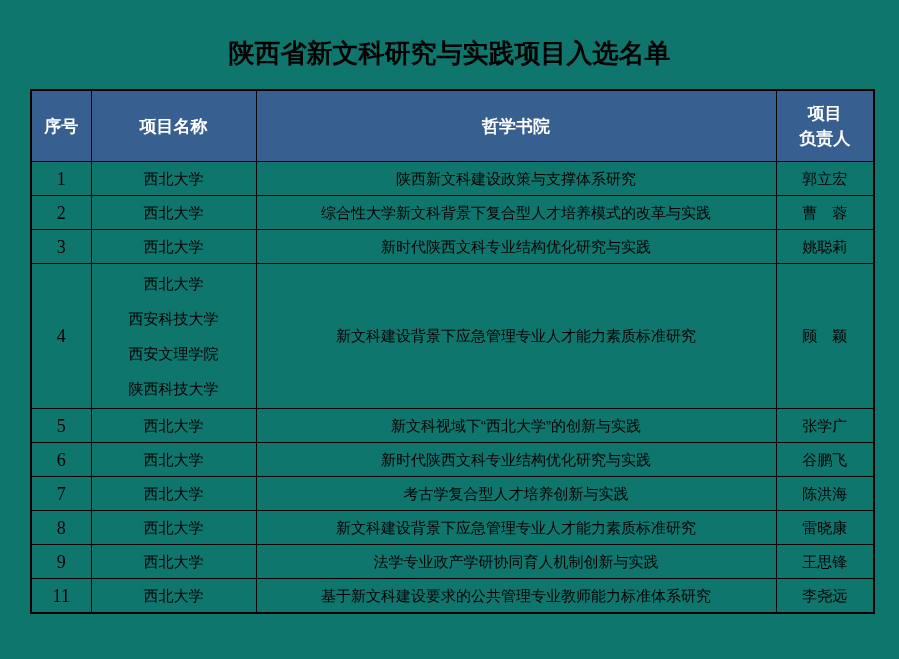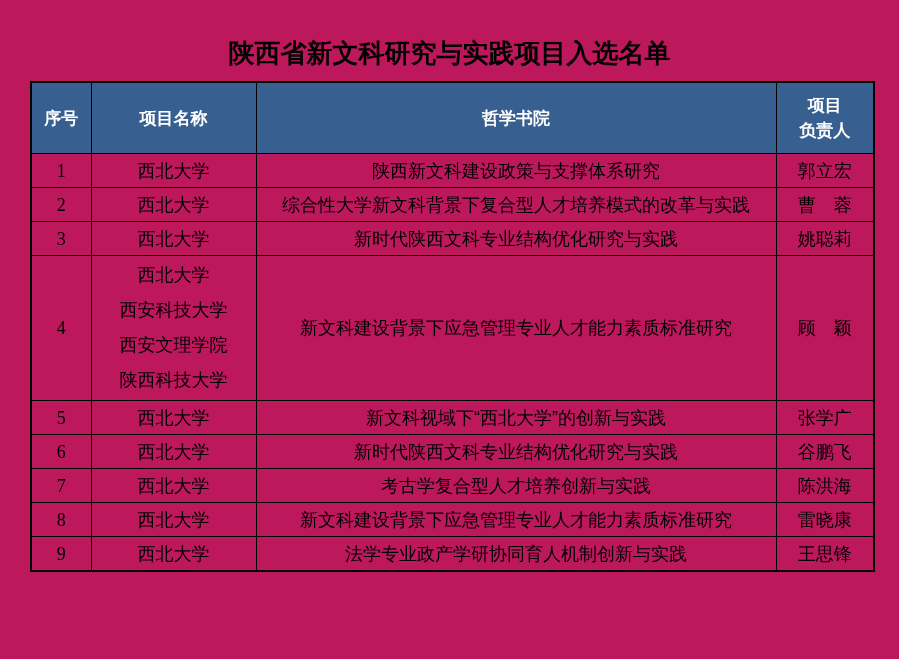--- a/index.html
+++ b/index.html
@@ -5,38 +5,38 @@
   html, body {
     margin: 0;
     padding: 0;
     background: #ffffff;
     font-family: "Liberation Sans", "DejaVu Sans", sans-serif;
   }
   .page {
     position: relative;
     width: 899px;
     height: 659px;
-    background: #be185d;
+    background: #0f766e;
     overflow: hidden;
   }
   .doc-title {
     margin: 0;
     padding-top: 38px;
     text-align: center;
     font-size: 26px;
     line-height: 30px;
     font-weight: bold;
     color: #000000;
     letter-spacing: 0px;
   }
   table.projects {
     border-collapse: collapse;
     table-layout: fixed;
     width: 843px;
-    margin: 13px 0 0 30px;
+    margin: 21px 0 0 30px;
     border: 2px solid #000000;
   }
   col.c-no      { width: 60px; }
   col.c-unit    { width: 165px; }
   col.c-project { width: 520px; }
   col.c-leader  { width: 98px; }
   th, td {
     border: 1px solid #000000;
     text-align: center;
     vertical-align: middle;
@@ -47,21 +47,21 @@
     background: #376091;
     color: #ffffff;
     font-weight: bold;
     font-size: 17px;
     height: 70px;
     line-height: 25px;
     white-space: pre-line;
   }
   tbody td {
     color: #000000;
-    font-size: 18px;
+    font-size: 15px;
     height: 33px;
     line-height: 22px;
     white-space: pre-line;
   }
   td.cell-no {
     font-family: "Liberation Serif", "DejaVu Serif", serif;
     font-size: 18px;
   }
   tr.row-multi td { height: 140px; }
   tr.row-multi td.cell-unit {
@@ -144,16 +144,22 @@
         <td class="cell-unit">西北大学</td>
         <td class="cell-project">新文科建设背景下应急管理专业人才能力素质标准研究</td>
         <td class="cell-leader">雷晓康</td>
       </tr>
       <tr>
         <td class="cell-no">9</td>
         <td class="cell-unit">西北大学</td>
         <td class="cell-project">法学专业政产学研协同育人机制创新与实践</td>
         <td class="cell-leader">王思锋</td>
       </tr>
+      <tr>
+        <td class="cell-no">11</td>
+        <td class="cell-unit">西北大学</td>
+        <td class="cell-project">基于新文科建设要求的公共管理专业教师能力标准体系研究</td>
+        <td class="cell-leader">李尧远</td>
+      </tr>
     </tbody>
   </table>
 
 </div>
 
 </body></html>

